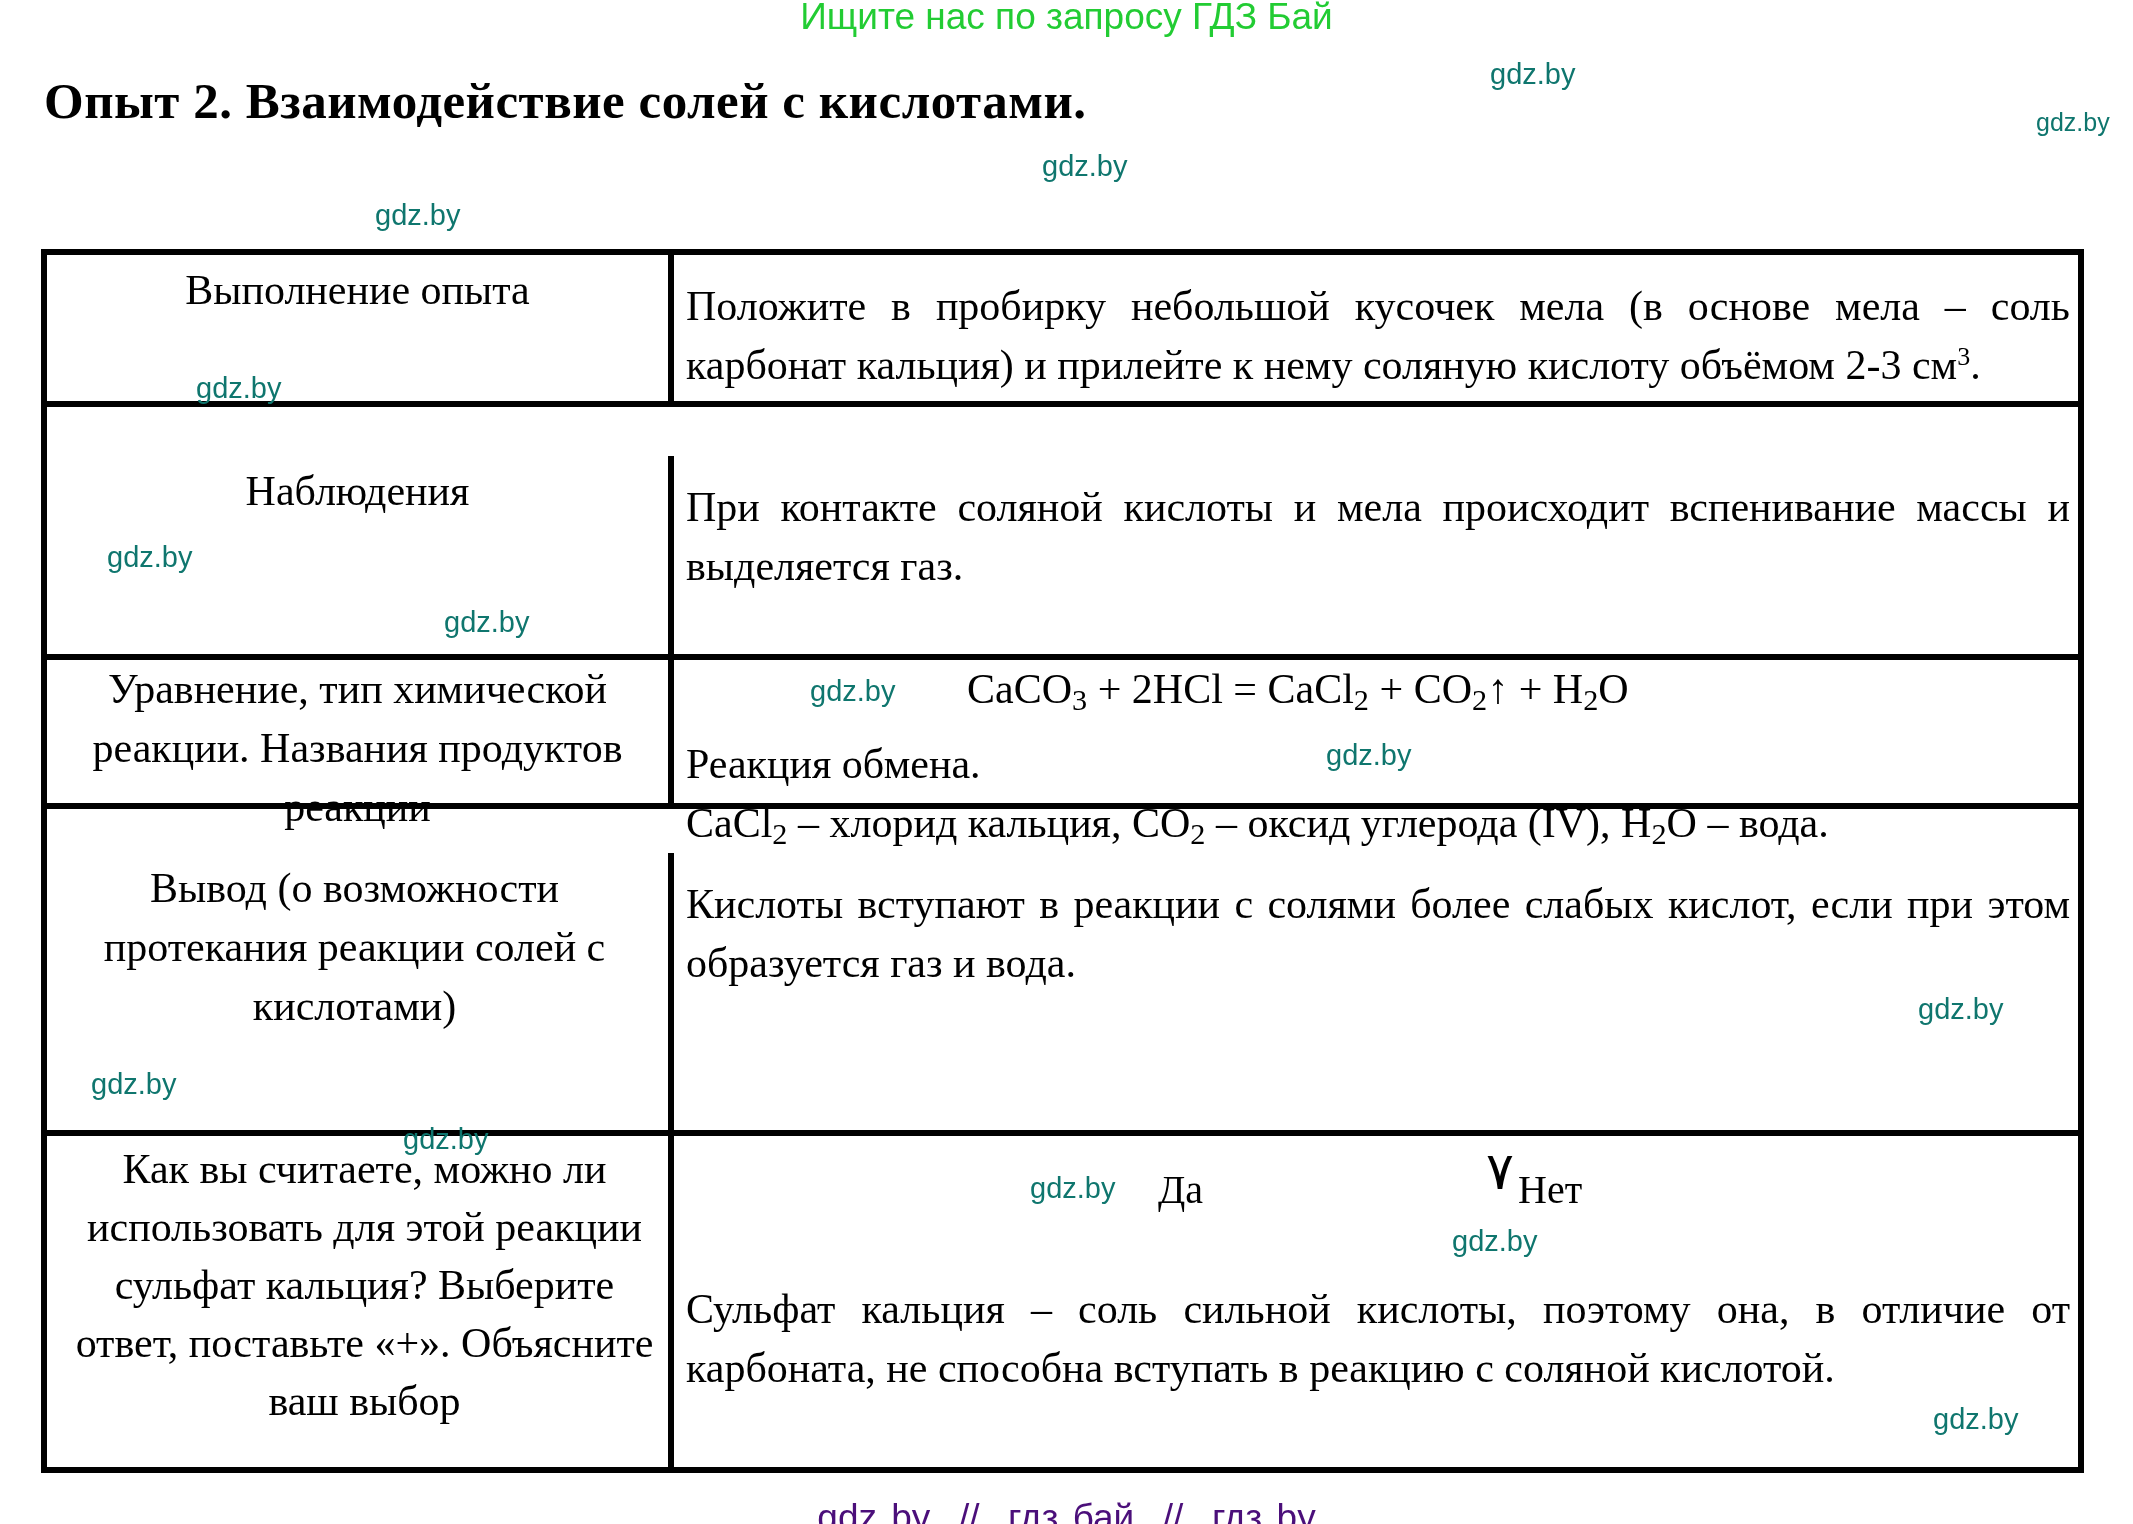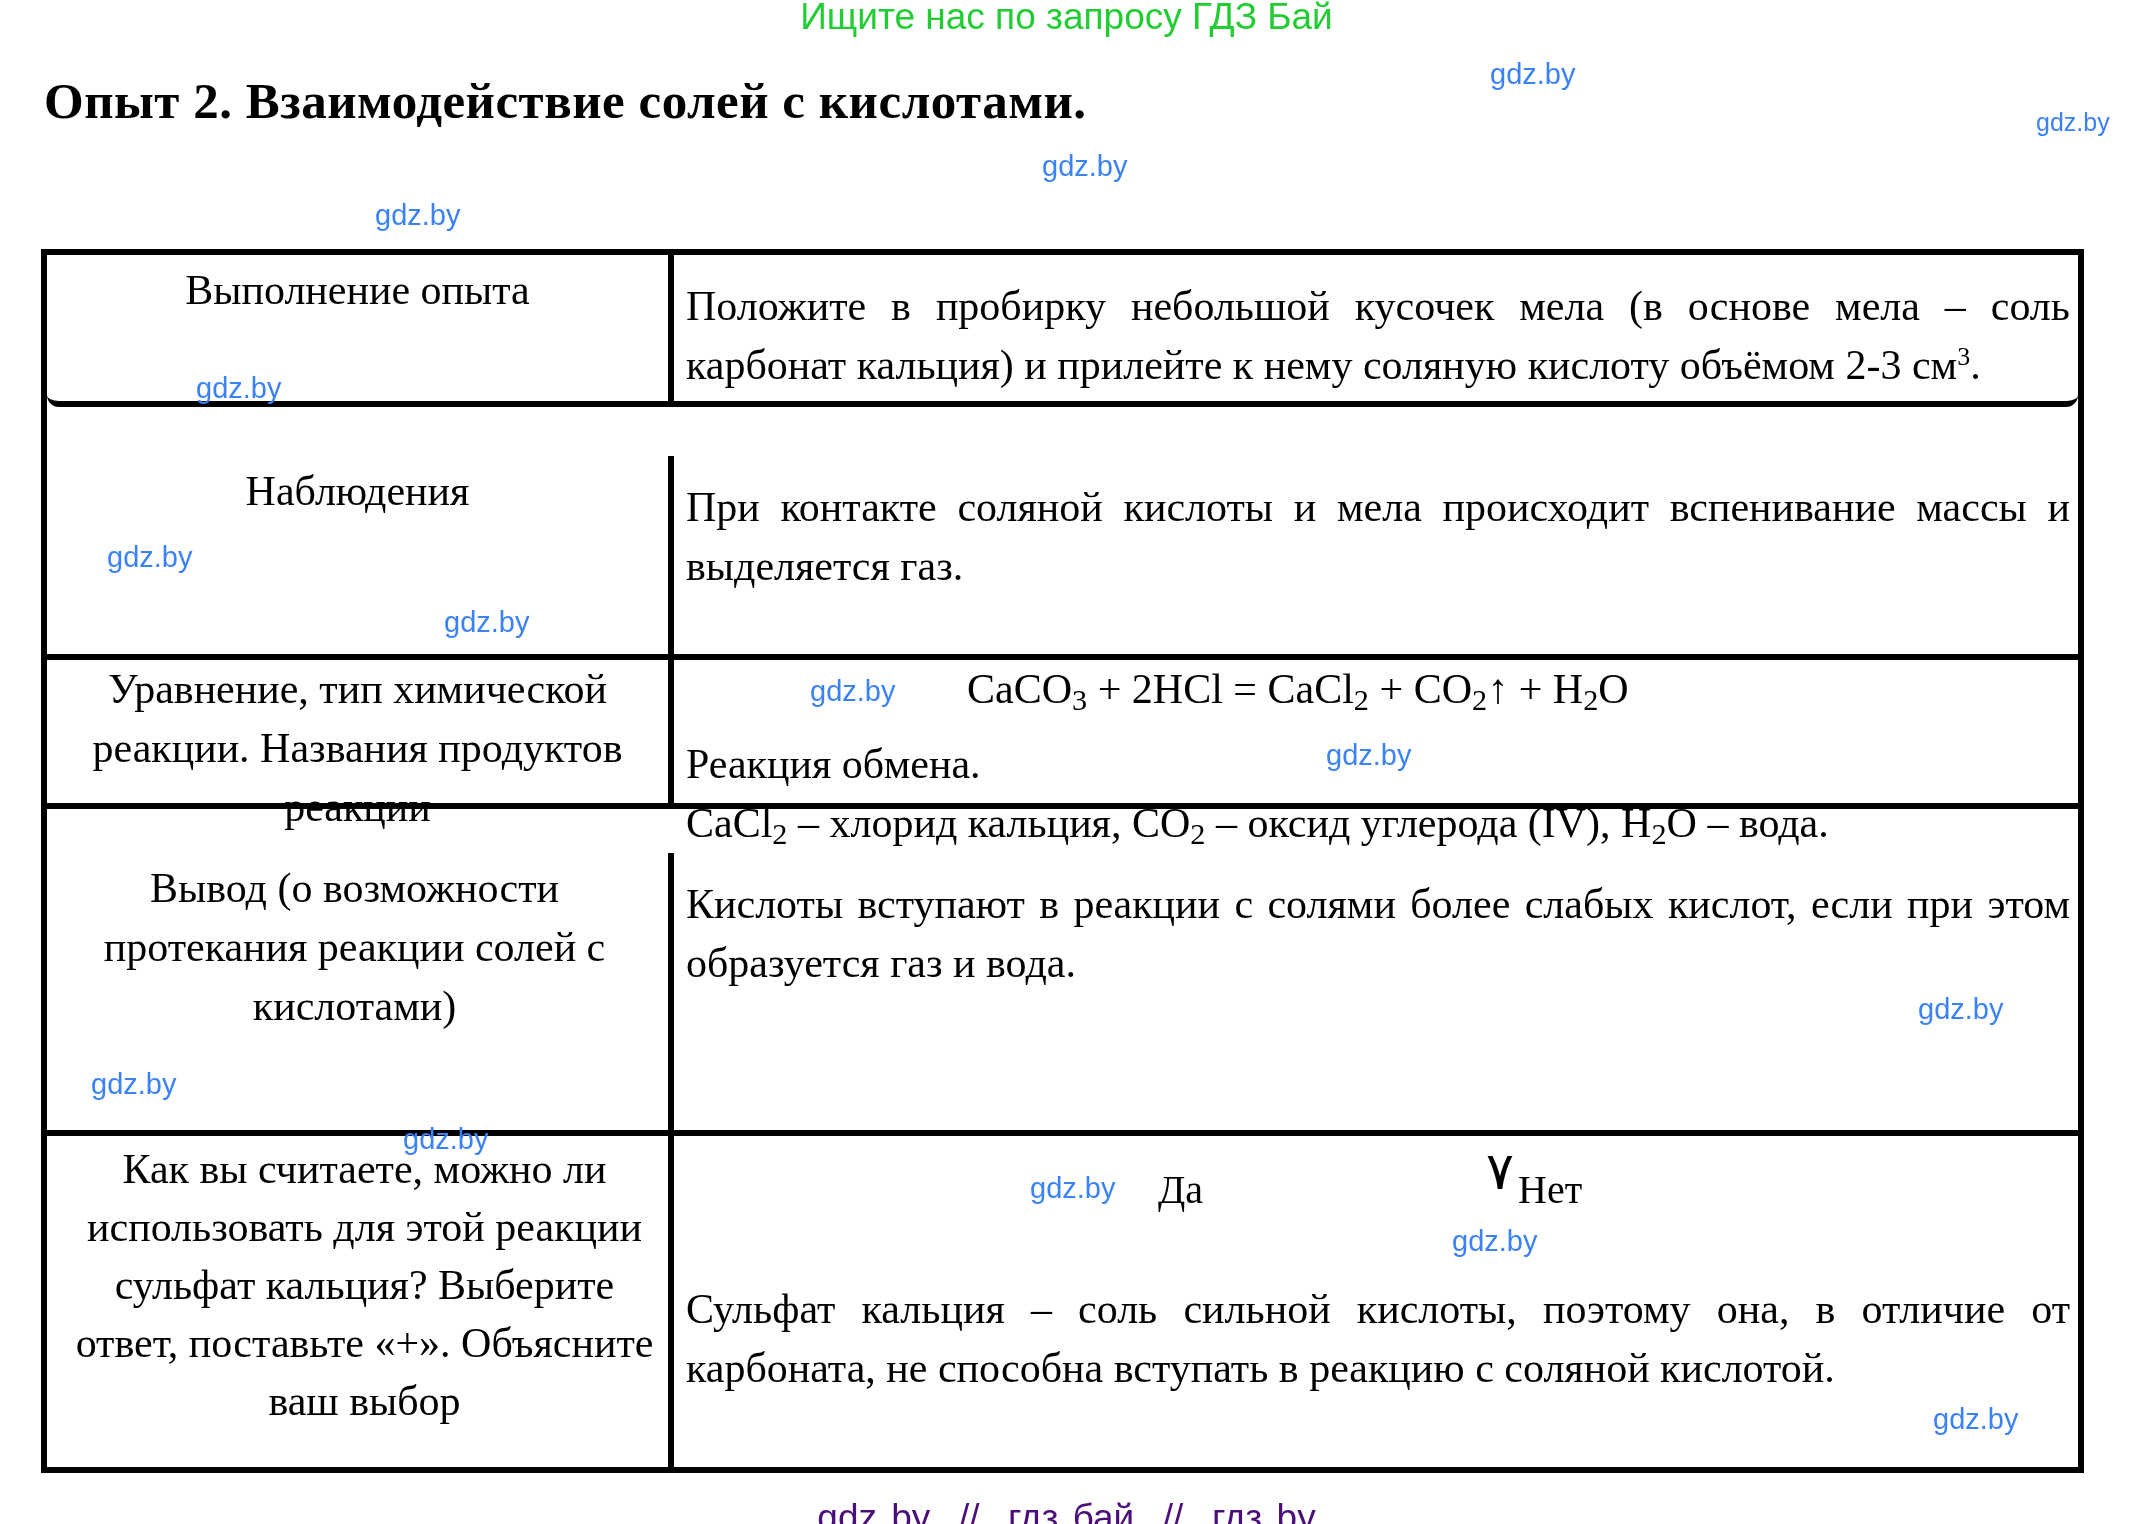--- a/index.html
+++ b/index.html
@@ -2,21 +2,21 @@
 <html><head>
 <meta charset="utf-8">
 <style>
   html, body { margin:0; padding:0; background:#ffffff; }
   body { width:2133px; height:1524px; position:relative; overflow:hidden; }
   .serif { font-family: "Liberation Serif", "DejaVu Serif", serif; color:#000; }
   .sans { font-family: "Liberation Sans", "DejaVu Sans", sans-serif; }
   #promo { position:absolute; left:0; width:2133px; top:-4px; text-align:center;
            font-size:37px; color:#22cc33; }
   #title { position:absolute; left:44px; top:72px; font-size:51px; font-weight:bold; letter-spacing:0.5px; white-space:nowrap; }
-  .wm { position:absolute; font-size:29px; color:#3b82f6; white-space:nowrap; }
+  .wm { position:absolute; font-size:29px; color:#0f766e; white-space:nowrap; }
   #table { position:absolute; left:41px; top:249px; width:2043px; height:1224px;
            border:6px solid #000; box-sizing:border-box; }
   .row { position:absolute; left:0; right:0; border-bottom:6px solid #000; box-sizing:border-box; }
   .row.last { border-bottom:none; }
   .lcell { position:absolute; left:0; top:0; bottom:0; width:627px; border-right:6px solid #000;
            box-sizing:border-box; text-align:center; font-size:42px; line-height:59px; padding-top:6px; }
   .rcell { position:absolute; left:627px; right:0; top:0; bottom:0; box-sizing:border-box;
            padding:22px 8px 0 12px; font-size:42px; line-height:59px; text-align:justify; }
   .rcell p { margin:0; }
   sub { font-size:0.72em; vertical-align:-0.22em; line-height:0; }
@@ -32,21 +32,21 @@
 
 <div id="title" class="serif">Опыт 2. Взаимодействие солей с кислотами.</div>
 
 <span class="wm sans" style="left:1490px; top:58px;">gdz.by</span>
 <span class="wm sans" style="left:2036px; top:108px; font-size:25px;">gdz.by</span>
 <span class="wm sans" style="left:1042px; top:150px;">gdz.by</span>
 <span class="wm sans" style="left:375px; top:199px;">gdz.by</span>
 
 <div id="table">
 
-  <div class="row" style="top:0; height:152px;border-radius:12px;">
+  <div class="row" style="top:0; height:152px;">
     <div class="lcell serif">Выполнение опыта</div>
     <div class="rcell serif">
       <p class="just-first"><span>Положите в пробирку небольшой кусочек мела (в основе мела – соль карбонат кальция) и прилейте к нему соляную кислоту объёмом 2-3 см</span><sup>3</sup><span>.</span></p>
     </div>
   </div>
 
   <div class="row" style="top:201px; height:204px;">
     <div class="lcell serif">Наблюдения</div>
     <div class="rcell serif">
       <p>При контакте соляной кислоты и мела происходит вспенивание массы и выделяется газ.</p>

